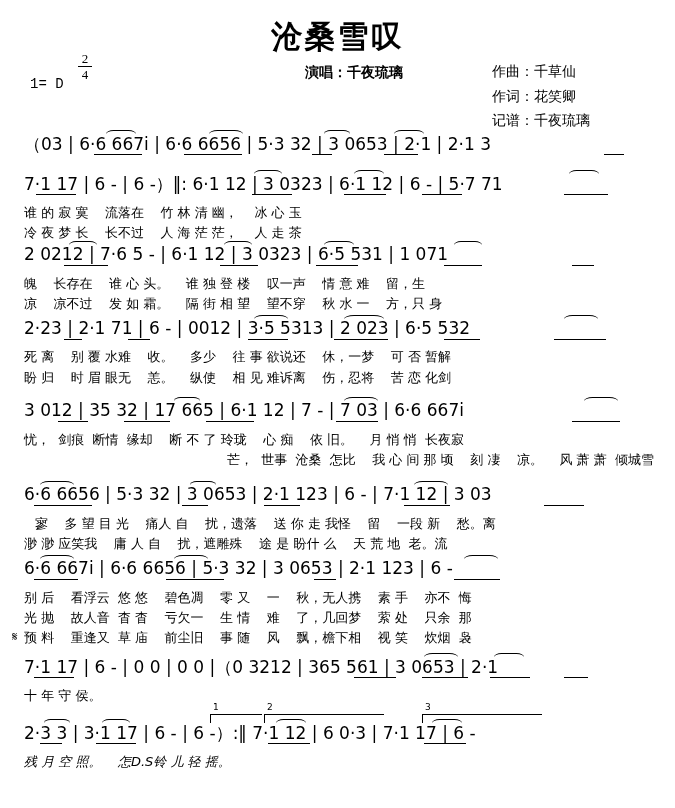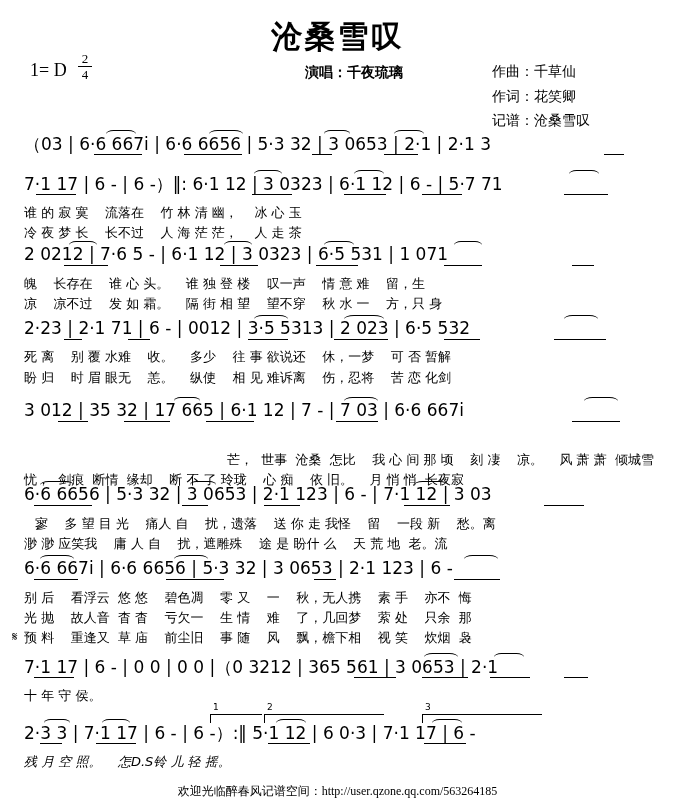--- a/index.html
+++ b/index.html
@@ -1,21 +1,21 @@
 <!DOCTYPE html>
 <html><head>
 <meta charset="utf-8">
 <style>
   html,body{margin:0;padding:0;background:#fff;}
   body{width:675px;height:808px;position:relative;font-family:"Liberation Serif",serif;color:#000;overflow:hidden;}
   #sheet{position:absolute;left:0;top:0;width:635px;height:808px;}
 
   .title{position:absolute;left:0;top:16px;width:675px;text-align:center;font-size:31px;font-weight:bold;letter-spacing:2px;font-family:"DejaVu Sans",sans-serif;}
 
-  .keysig{position:absolute;left:30px;top:60px;font-size:18px;font-family:Liberation Serif, serif;}
+  .keysig{position:absolute;left:30px;top:76px;font-size:14px;font-family:Liberation Mono, monospace;}
   .meter{position:absolute;left:76px;top:52px;width:18px;text-align:center;font-size:13px;line-height:1.0;}
   .meter .num{display:block;}
   .meter .bar{display:block;width:14px;height:1px;background:#000;margin:1px auto;}
 
   .credit{position:absolute;font-size:14px;font-family:"DejaVu Sans",sans-serif;white-space:nowrap;}
   .c-singer{left:305px;top:64px;font-weight:bold;}
   .c-comp{left:492px;top:63px;}
   .c-lyric{left:492px;top:88px;}
   .c-notate{left:492px;top:112px;}
 
@@ -43,21 +43,21 @@
   <div class="keysig">1= D</div>
   <div class="meter">
     <span class="num">2</span>
     <span class="bar"></span>
     <span class="num">4</span>
   </div>
 
   <div class="credit c-singer">演唱：千夜琉璃</div>
   <div class="credit c-comp">作曲：千草仙</div>
   <div class="credit c-lyric">作词：花笑卿</div>
-  <div class="credit c-notate">记谱：沧桑雪叹</div>
+  <div class="credit c-notate">记谱：千夜琉璃</div>
 
   <div class="system" style="top:133px;">
     <div class="noterow">（03 | 6·6 667i | 6·6 6656 | 5·3 32 | 3 0653 | 2·1 | 2·1 3</div>
     <div class="arc" style="left:82px;top:-3px;width:30px;"></div>
     <div class="arc" style="left:185px;top:-3px;width:34px;"></div>
     <div class="arc" style="left:300px;top:-3px;width:26px;"></div>
     <div class="arc" style="left:370px;top:-3px;width:30px;"></div>
     <div class="hr" style="left:70px;top:21px;width:48px;"></div>
     <div class="hr" style="left:160px;top:21px;width:58px;"></div>
     <div class="hr" style="left:288px;top:21px;width:20px;"></div>
@@ -112,21 +112,21 @@
   <div class="system" style="top:400px;">
     <div class="noterow">3 012 | 35 32 | 17 665 | 6·1 12 | 7 - | 7 03 | 6·6 667i</div>
     <div class="arc" style="left:150px;top:-3px;width:26px;"></div>
     <div class="arc" style="left:320px;top:-3px;width:34px;"></div>
     <div class="arc" style="left:560px;top:-3px;width:34px;"></div>
     <div class="hr" style="left:34px;top:21px;width:30px;"></div>
     <div class="hr" style="left:100px;top:21px;width:46px;"></div>
     <div class="hr" style="left:182px;top:21px;width:48px;"></div>
     <div class="hr" style="left:312px;top:21px;width:42px;"></div>
     <div class="hr" style="left:548px;top:21px;width:48px;"></div>
-    <div class="lyricrow" style="top:31px;margin-top:40px;">忧，  剑痕  断情  缘却    断 不 了 玲珑    心 痴    依 旧。    月 悄 悄  长夜寂</div>
+    <div class="lyricrow" style="top:31px;">忧，  剑痕  断情  缘却    断 不 了 玲珑    心 痴    依 旧。    月 悄 悄  长夜寂</div>
     <div class="lyricrow" style="top:51px;text-align:right;">芒，  世事  沧桑  怎比    我 心 间 那 顷    刻 凄    凉。    风 萧 萧  倾城雪</div>
   </div>
 
   <div class="system" style="top:484px;">
     <div class="noterow">6·6 6656 | 5·3 32 | 3 0653 | 2·1 123 | 6 - | 7·1 12 | 3 03</div>
     <div class="arc" style="left:16px;top:-3px;width:34px;"></div>
     <div class="arc" style="left:166px;top:-3px;width:26px;"></div>
     <div class="arc" style="left:390px;top:-3px;width:34px;"></div>
     <div class="hr" style="left:10px;top:21px;width:58px;"></div>
     <div class="hr" style="left:158px;top:21px;width:26px;"></div>
@@ -170,26 +170,25 @@
     <div class="numbox" style="left:189px;top:-20px;">1</div>
 
     <div class="numline" style="left:240px;top:-8px;width:120px;"></div>
     <div class="vline" style="left:240px;top:-8px;height:9px;"></div>
     <div class="numbox" style="left:243px;top:-20px;">2</div>
 
     <div class="numline" style="left:398px;top:-8px;width:120px;"></div>
     <div class="vline" style="left:398px;top:-8px;height:9px;"></div>
     <div class="numbox" style="left:401px;top:-20px;">3</div>
 
-    <div class="noterow">2·3 3 | 7·1 17 | 6 - | 6 -）:‖ 5·1 12 | 6 0·3 | 7·1 17 | 6 -</div>
+    <div class="noterow">2·3 3 | 3·1 17 | 6 - | 6 -）:‖ 7·1 12 | 6 0·3 | 7·1 17 | 6 -</div>
     <div class="arc" style="left:20px;top:-3px;width:26px;"></div>
     <div class="arc" style="left:78px;top:-3px;width:28px;"></div>
     <div class="arc" style="left:252px;top:-3px;width:30px;"></div>
     <div class="arc" style="left:408px;top:-3px;width:30px;"></div>
     <div class="hr" style="left:16px;top:21px;width:22px;"></div>
     <div class="hr" style="left:72px;top:21px;width:40px;"></div>
     <div class="hr" style="left:244px;top:21px;width:42px;"></div>
     <div class="hr" style="left:400px;top:21px;width:42px;"></div>
     <div class="lyricrow" style="top:31px;font-style:italic;">残 月 空 照。    怎D.S铃 儿 轻 摇。</div>
   </div>
 
-  <div class="footer">欢迎光临醉春风记谱空间：http://user.qzone.qq.com/563264185</div>
 </div>
 
 </body></html>

